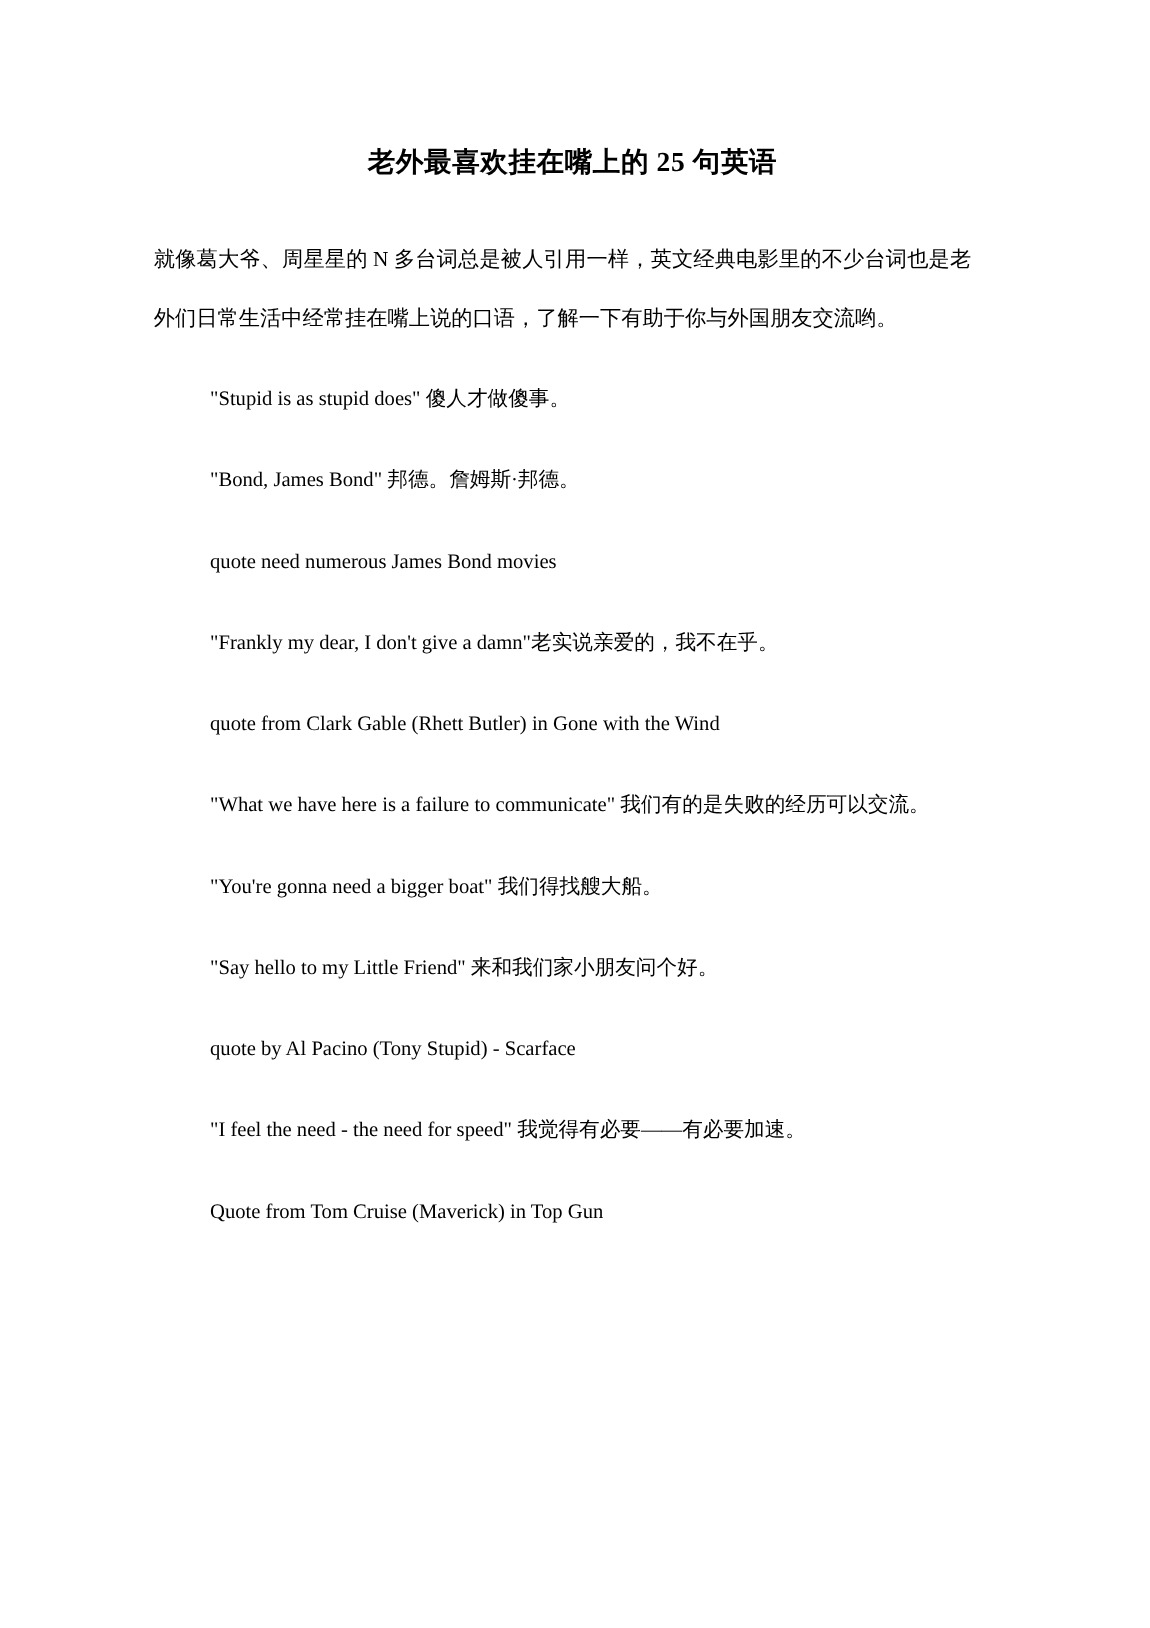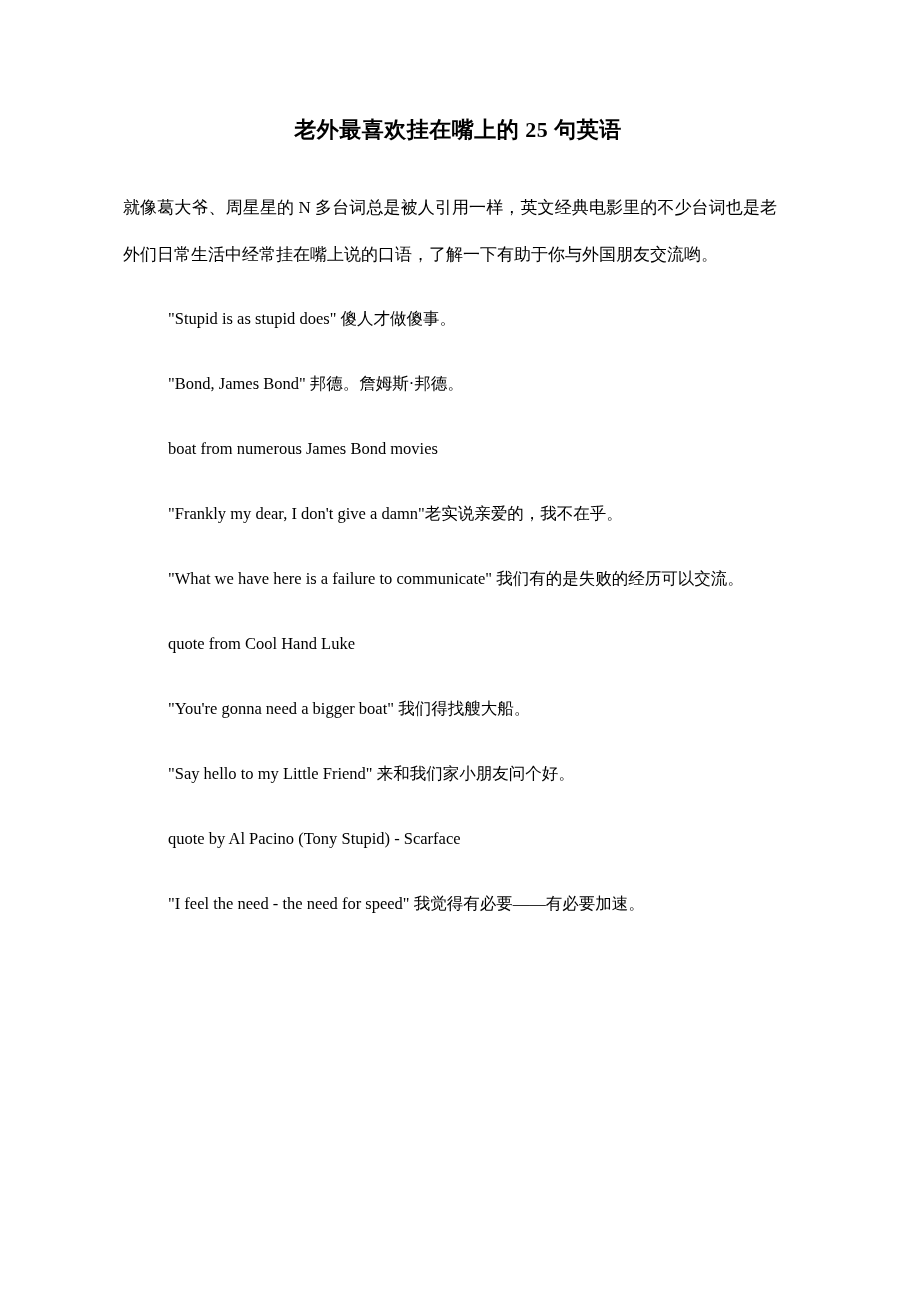--- a/index.html
+++ b/index.html
@@ -46,22 +46,23 @@
 <body>
 
 <div class="page">
 
   <h1 class="doc-title">老外最喜欢挂在嘴上的 25 句英语</h1>
 
   <p class="intro">就像葛大爷、周星星的 N 多台词总是被人引用一样，英文经典电影里的不少台词也是老外们日常生活中经常挂在嘴上说的口语，了解一下有助于你与外国朋友交流哟。</p>
 
   <div class="line first">"Stupid is as stupid does" 傻人才做傻事。</div>
   <div class="line">"Bond, James Bond" 邦德。詹姆斯·邦德。</div>
-  <div class="line">boat from numerous James Bond movies</div>
+  <div class="line">quote need numerous James Bond movies</div>
   <div class="line">"Frankly my dear, I don't give a damn"老实说亲爱的，我不在乎。</div>
+  <div class="line">quote from Clark Gable (Rhett Butler) in Gone with the Wind</div>
   <div class="line">"What we have here is a failure to communicate" 我们有的是失败的经历可以交流。</div>
-  <div class="line">quote from Cool Hand Luke</div>
   <div class="line">"You're gonna need a bigger boat" 我们得找艘大船。</div>
   <div class="line">"Say hello to my Little Friend" 来和我们家小朋友问个好。</div>
   <div class="line">quote by Al Pacino (Tony Stupid) - Scarface</div>
   <div class="line">"I feel the need - the need for speed" 我觉得有必要——有必要加速。</div>
+  <div class="line">Quote from Tom Cruise (Maverick) in Top Gun</div>
 
 </div>
 
 </body></html>

